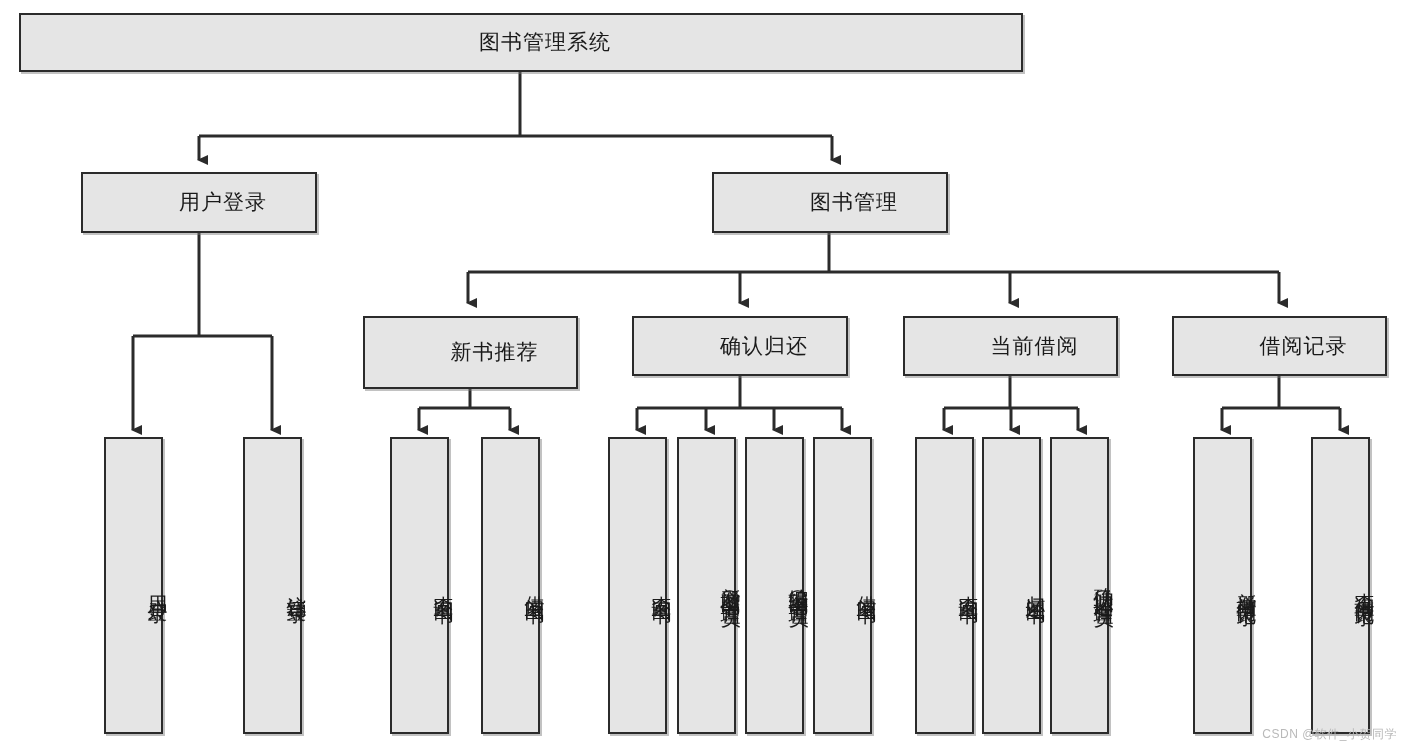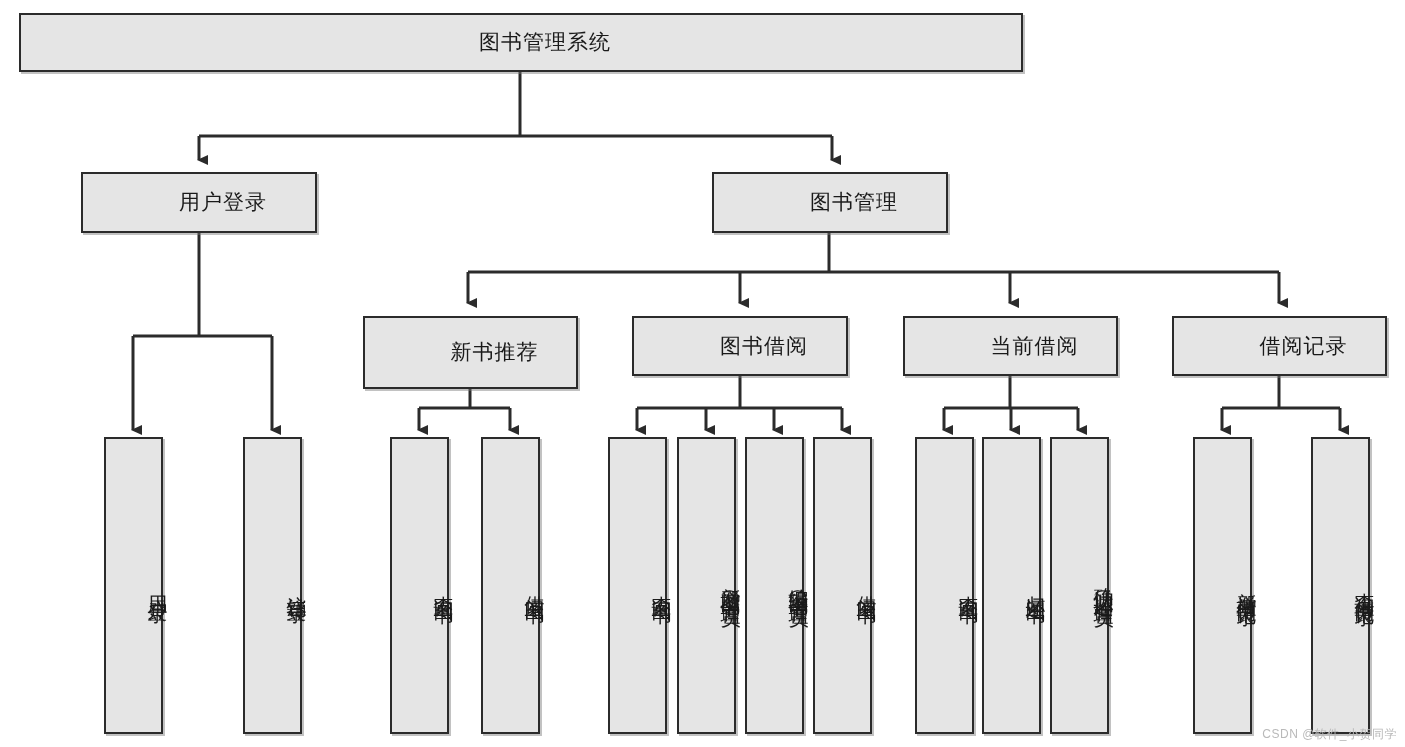--- a/index.html
+++ b/index.html
@@ -124,21 +124,21 @@
     <span class="lbl">用户登录</span>
   </div>
   <div class="node" style="left:712px; top:172px; width:236px; height:61px;">
     <span class="lbl">图书管理</span>
   </div>
 
   <div class="node" style="left:363px; top:316px; width:215px; height:73px;">
     <span class="lbl">新书推荐</span>
   </div>
   <div class="node" style="left:632px; top:316px; width:216px; height:60px;">
-    <span class="lbl">图书借阅</span>
+    <span class="lbl">确认归还</span>
   </div>
   <div class="node" style="left:1172px; top:316px; width:215px; height:60px;">
     <span class="lbl">借阅记录</span>
   </div>
   <div class="node" style="left:903px; top:316px; width:215px; height:60px;">
     <span class="lbl">当前借阅</span>
   </div>
 
   <div class="node vertical" style="left:104px; top:437px; width:59px; height:297px;">
     <span class="lbl">用户登录</span>

